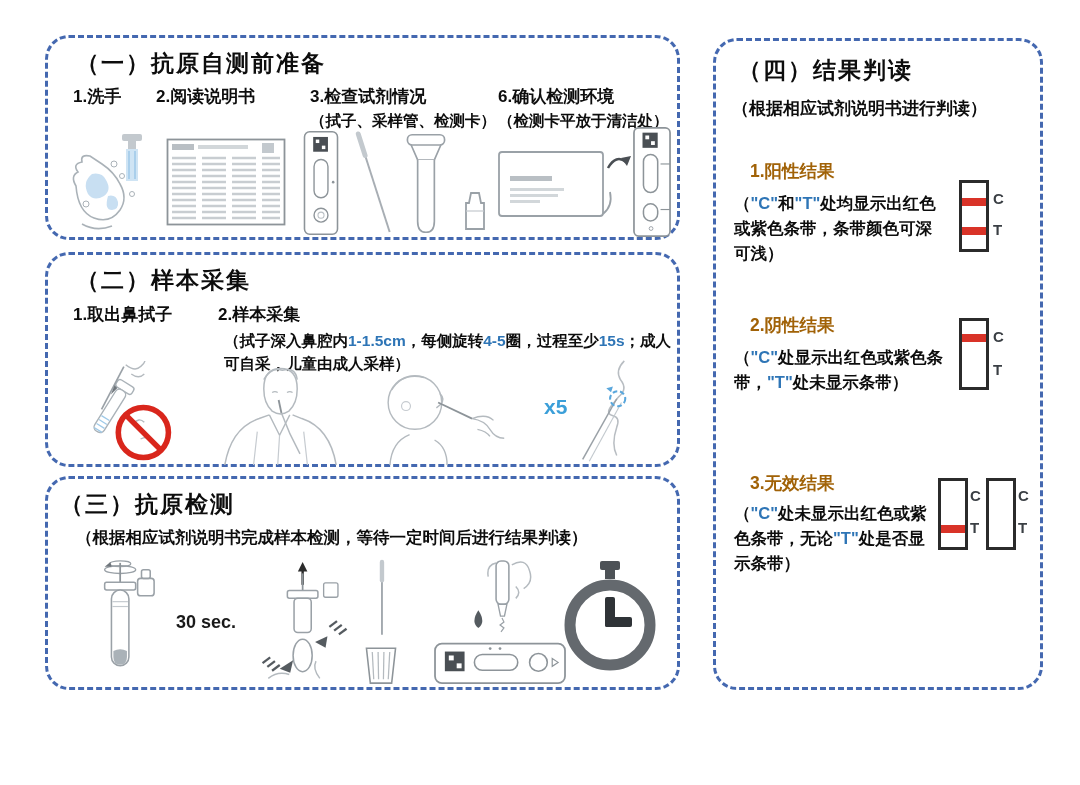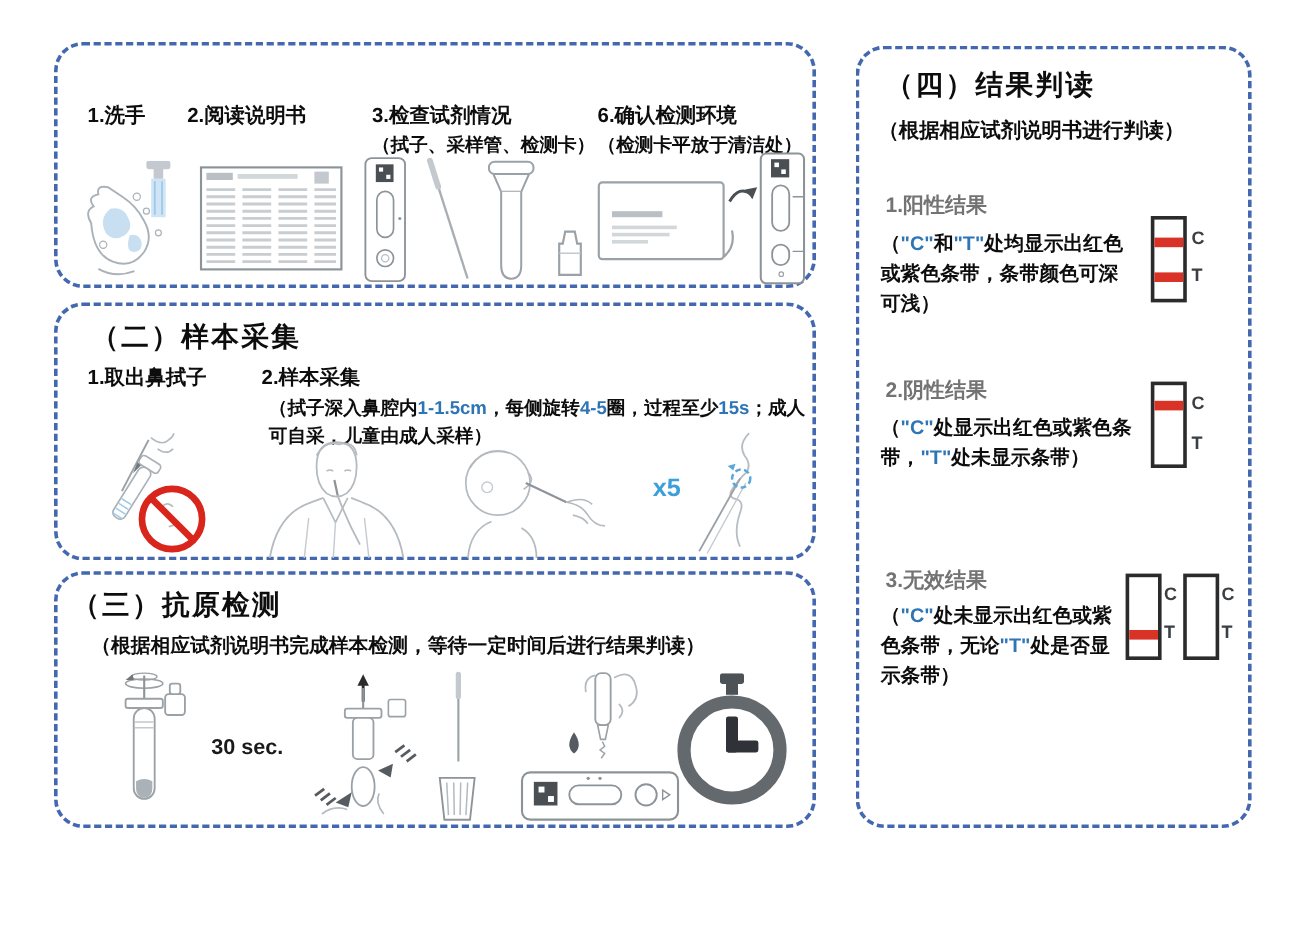--- a/index.html
+++ b/index.html
@@ -12,31 +12,32 @@
   .step-note{font-size:15.5px;font-weight:bold;color:#0d0d0d;margin-top:3px;white-space:nowrap;}
   .detail{position:absolute;font-size:15.5px;font-weight:bold;color:#0d0d0d;line-height:1.5;}
   .seg-blue{color:#2e75b6;}
   .icon{position:absolute;}
   .icon svg{display:block;width:100%;height:100%;}
   .x5{position:absolute;font-size:21px;font-weight:bold;color:#3b9fd9;}
   .timer-text{position:absolute;font-size:18px;font-weight:bold;color:#1a1a1a;}
   .strip{position:absolute;width:24px;height:66px;border:3.5px solid #2b2b2b;background:#fff;}
   .band{position:absolute;left:0;right:0;height:8px;background:#d93328;}
   .strip-label{position:absolute;font-size:15px;font-weight:bold;color:#3a3f44;}
-  .result-heading{position:absolute;font-size:17.5px;font-weight:bold;color:#737373;white-space:nowrap;}
+  .result-heading{position:absolute;font-size:17.5px;font-weight:bold;color:#a16207;white-space:nowrap;margin-left:12px;}
   .result-body{position:absolute;font-size:16.5px;font-weight:bold;color:#0d0d0d;line-height:1.5;}
   .caption{position:absolute;left:75px;top:718px;font-size:30px;color:#1a1a1a;
            font-family:"Liberation Serif","DejaVu Serif",serif;letter-spacing:3px;white-space:nowrap;}
 </style>
 </head>
 <body>
 
 <div id="canvas">
 
   <div class="panel" style="left:45px;top:35px;width:635px;height:205px;">
+    <div class="panel-title" style="left:28px;top:10px;">（一）抗原自测前准备</div>
 
     <div class="step-label" style="left:25px;top:47px;">1.洗手</div>
     <div class="step-label" style="left:108px;top:47px;">2.阅读说明书</div>
     <div class="step-label" style="left:262px;top:47px;">
       <span>3.检查试剂情况</span>
       <div class="step-note">（拭子、采样管、检测卡）</div>
     </div>
     <div class="step-label" style="left:450px;top:47px;">
       <span>6.确认检测环境</span>
       <div class="step-note">（检测卡平放于清洁处）</div>

